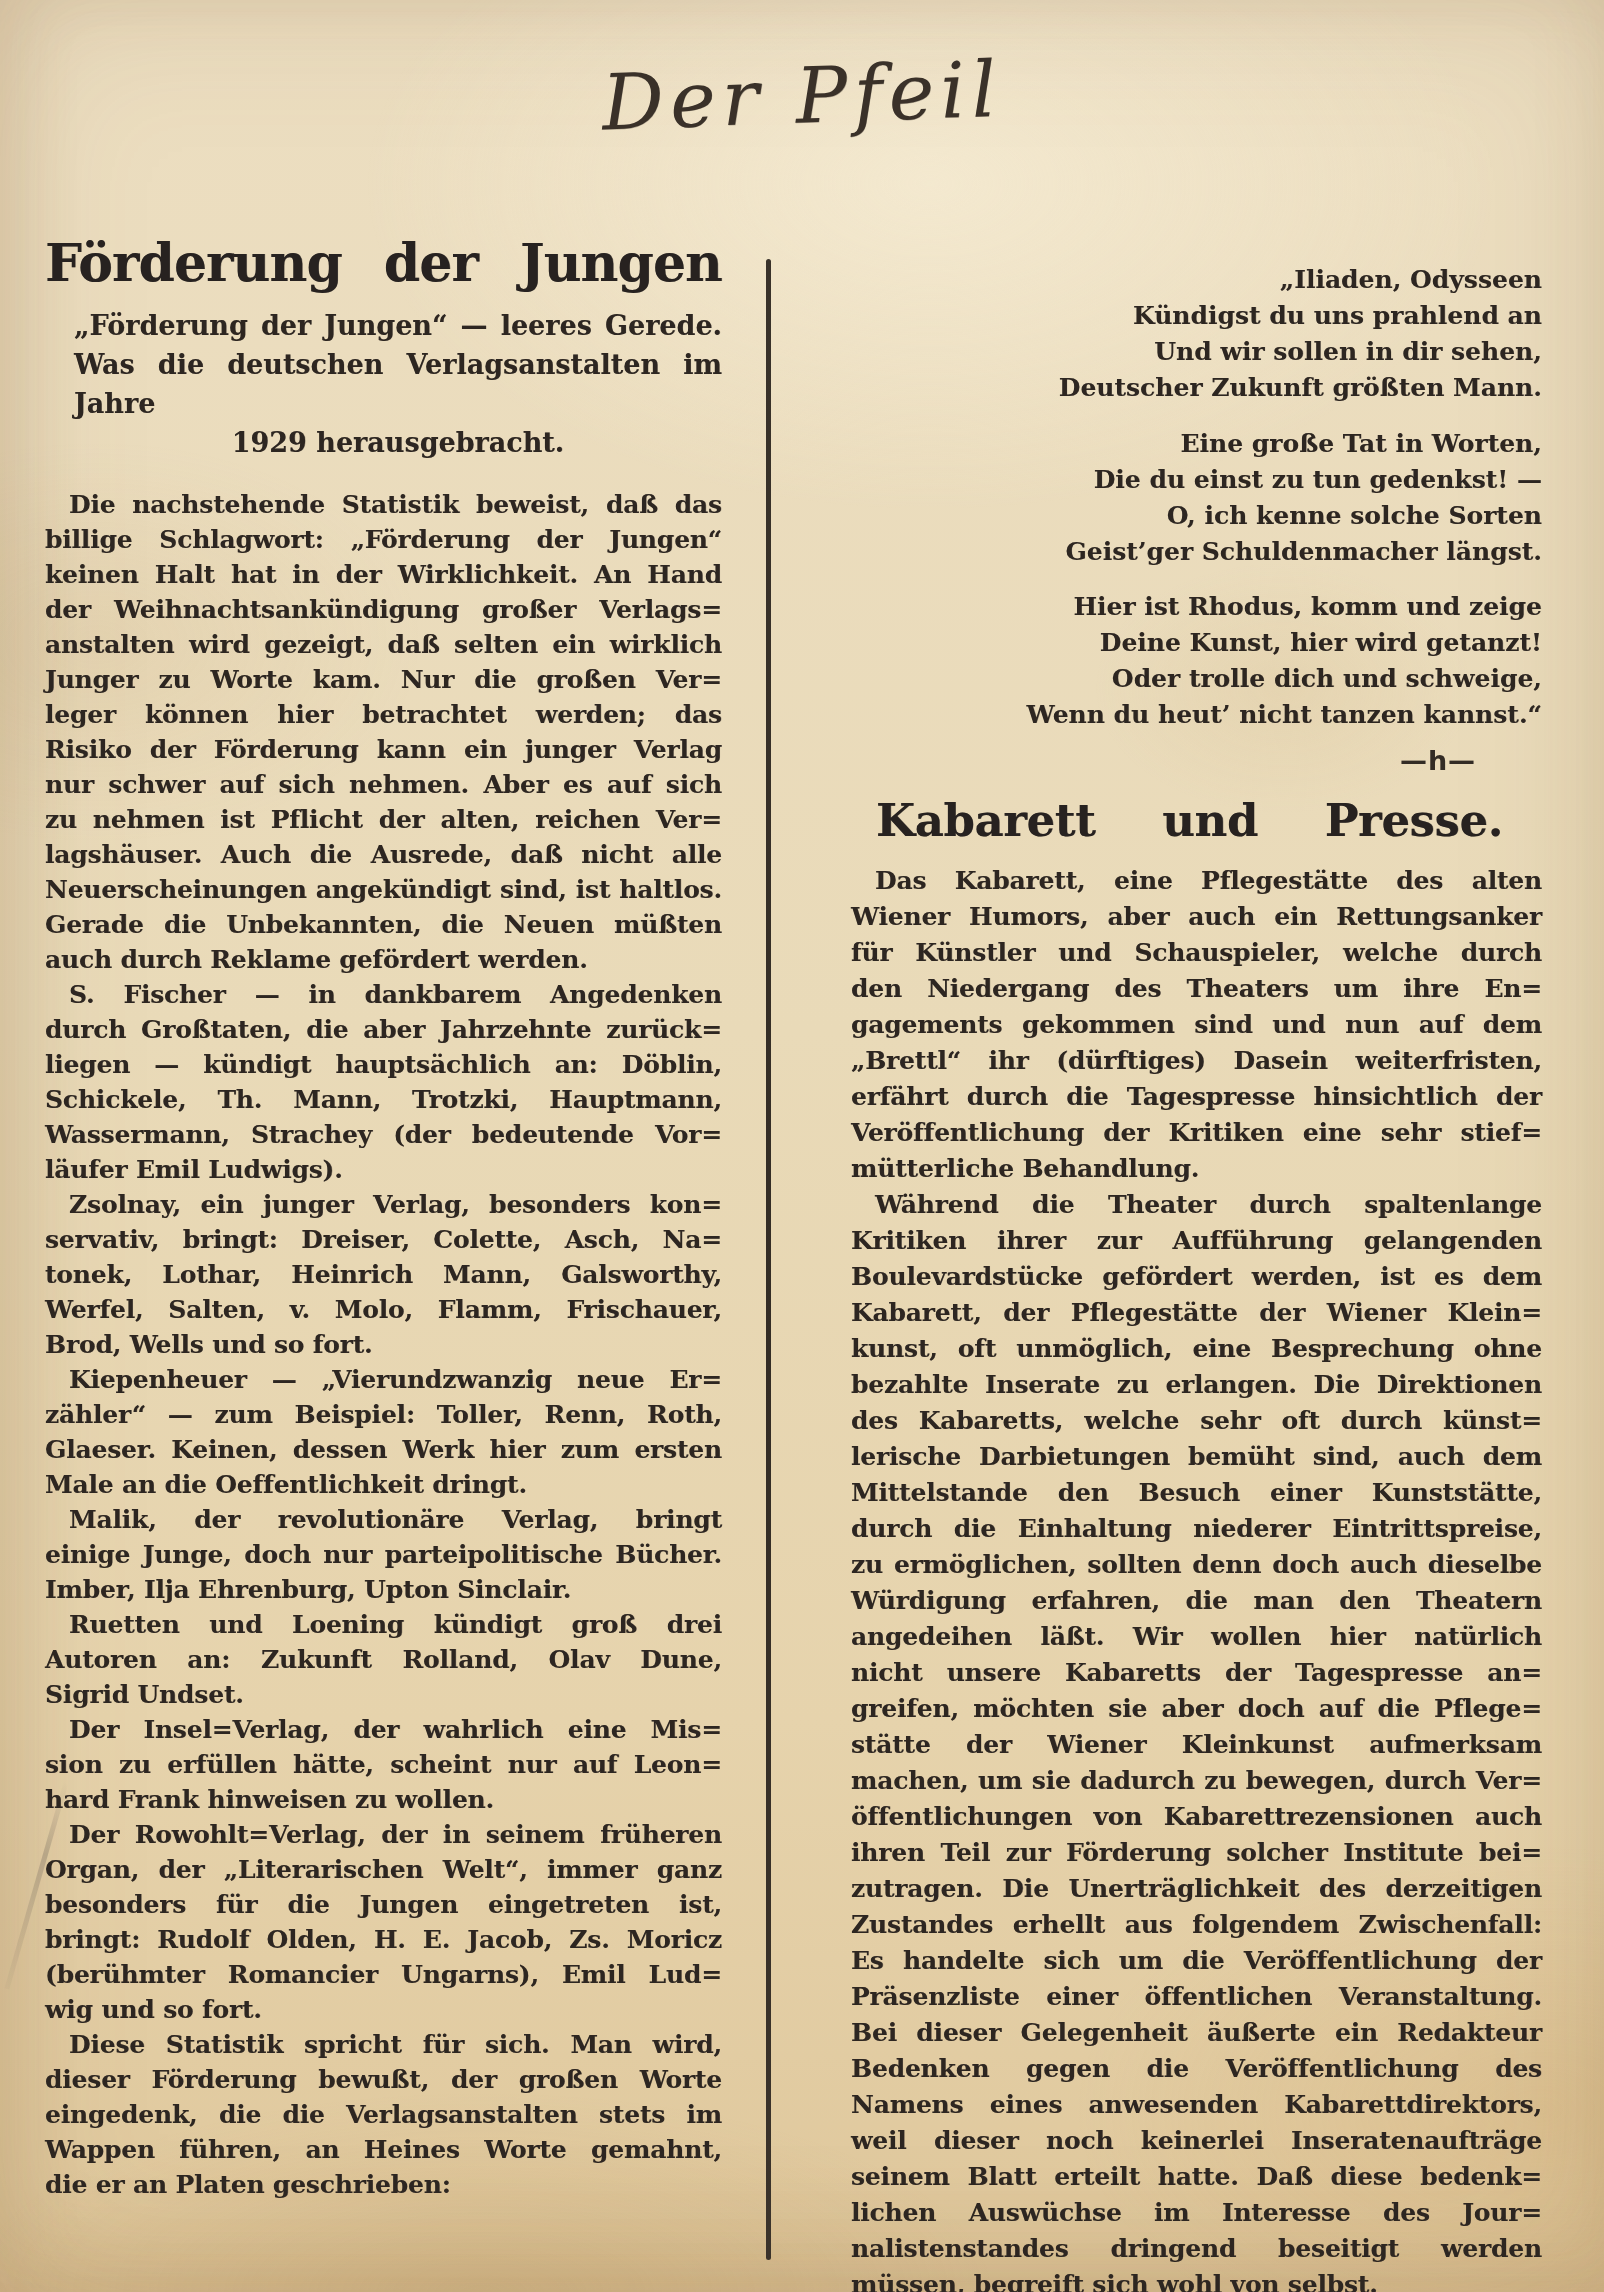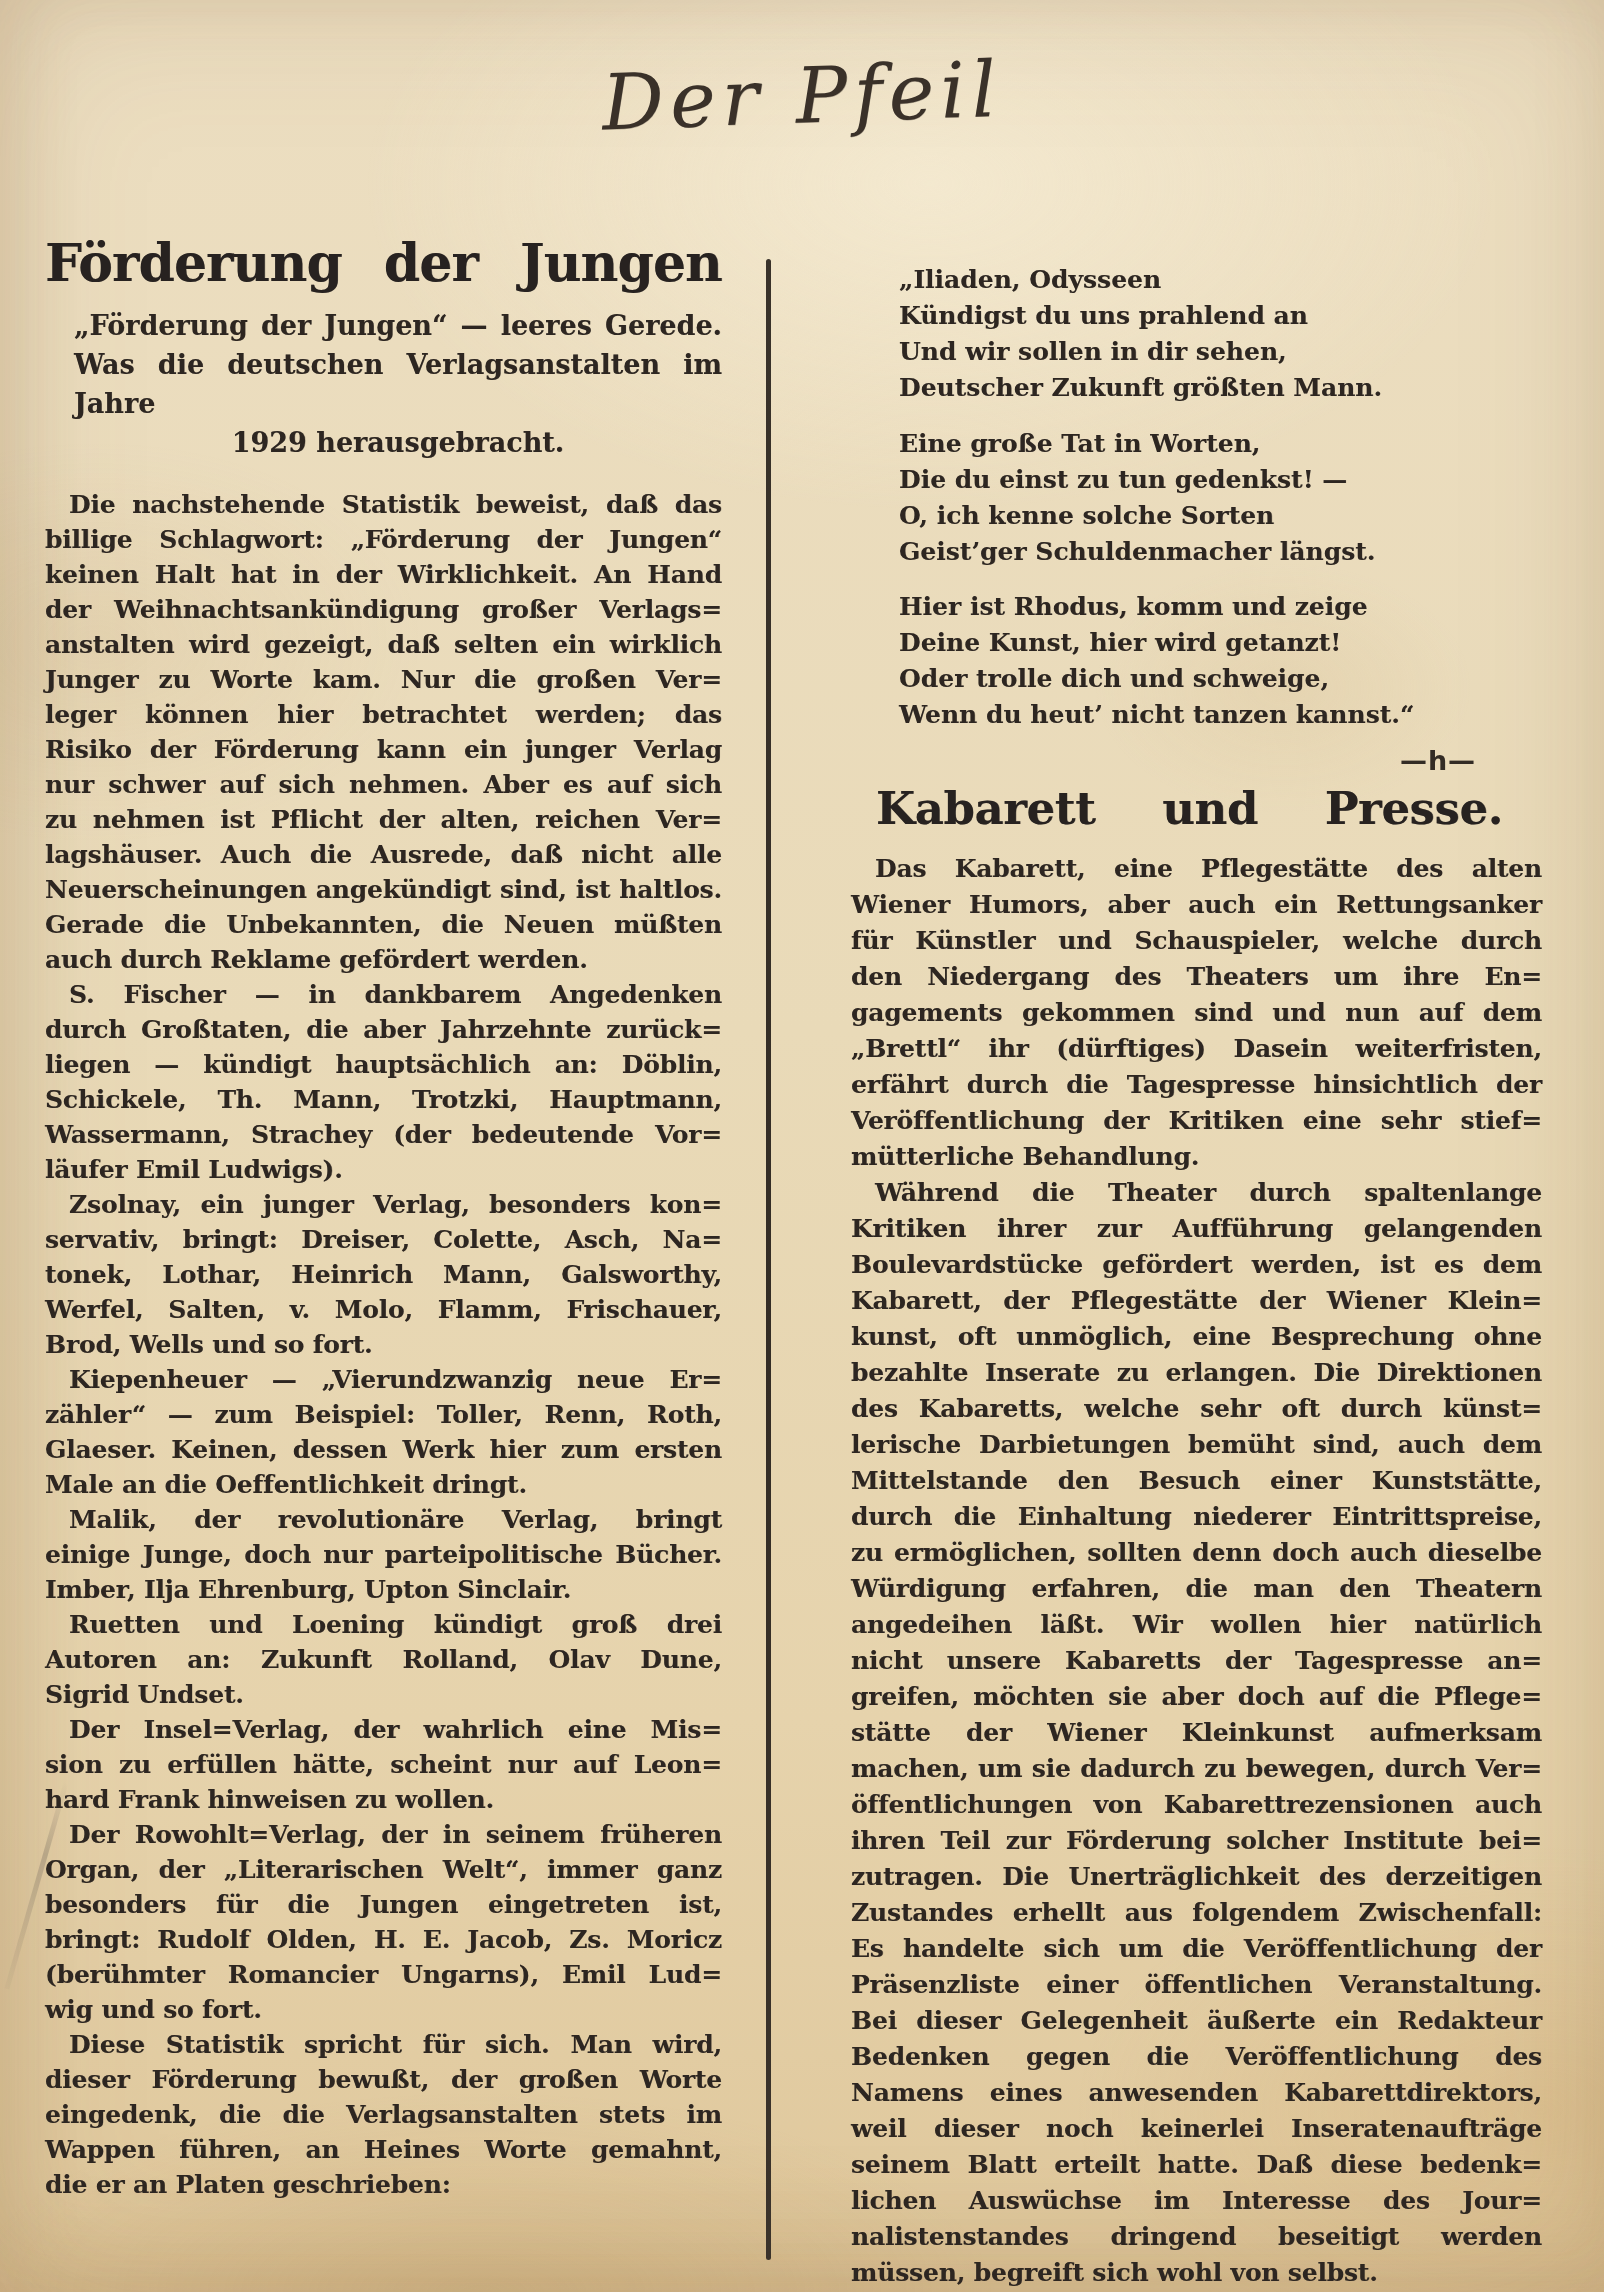--- a/index.html
+++ b/index.html
@@ -57,30 +57,30 @@
   .body-text{font-weight:bold;font-size:25px;letter-spacing:-0.2px;}
   .col-left .body-text{line-height:35px;}
   .col-right .body-text{line-height:36px;}
   .tline{text-align:justify;text-align-last:justify;white-space:normal;
     text-shadow:0.3px 0.3px 0 rgba(45,38,33,.35);}
   .tline.last{text-align-last:left;}
   .para .tline.first{text-indent:24px;}
 
   .poem{font-weight:bold;font-size:25px;line-height:36px;padding-left:48px;}
   .stanza{margin-bottom:19.7px;}
-  .pline{text-align:left;text-shadow:0.3px 0.3px 0 rgba(45,38,33,.35);}
+  .pline{text-align:right;text-shadow:0.3px 0.3px 0 rgba(45,38,33,.35);}
 
   .signature{
     font-size:27px;font-weight:bold;line-height:30px;
     text-align:right;padding-right:66px;margin-top:-7.2px;
     font-family:"DejaVu Sans", sans-serif;letter-spacing:0.9px;color:#332c25;
   }
   .headline2{
     font-size:45px;line-height:52px;font-weight:bold;
-    margin-top:7px;margin-bottom:16px;
+    margin-top:19px;margin-bottom:16px;
     padding-left:25px;padding-right:39px;
     text-align:justify;text-align-last:justify;
     letter-spacing:-0.4px;color:#272220;
     text-shadow:0.4px 0.4px 0 rgba(39,34,32,.45);
   }
 </style>
 </head>
 <body>
 
 <div class="vignette"></div>

